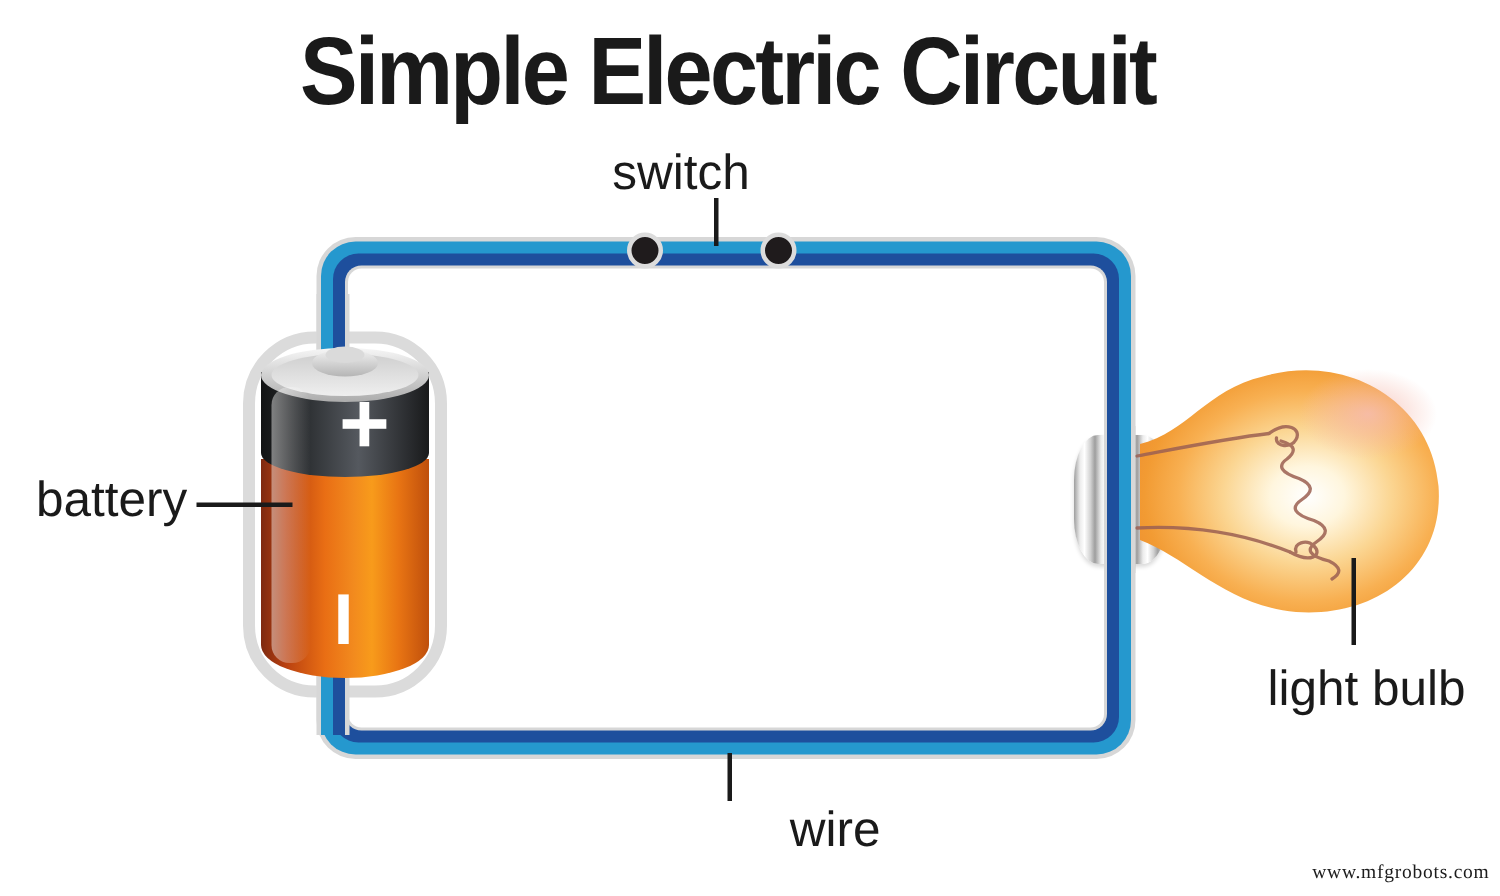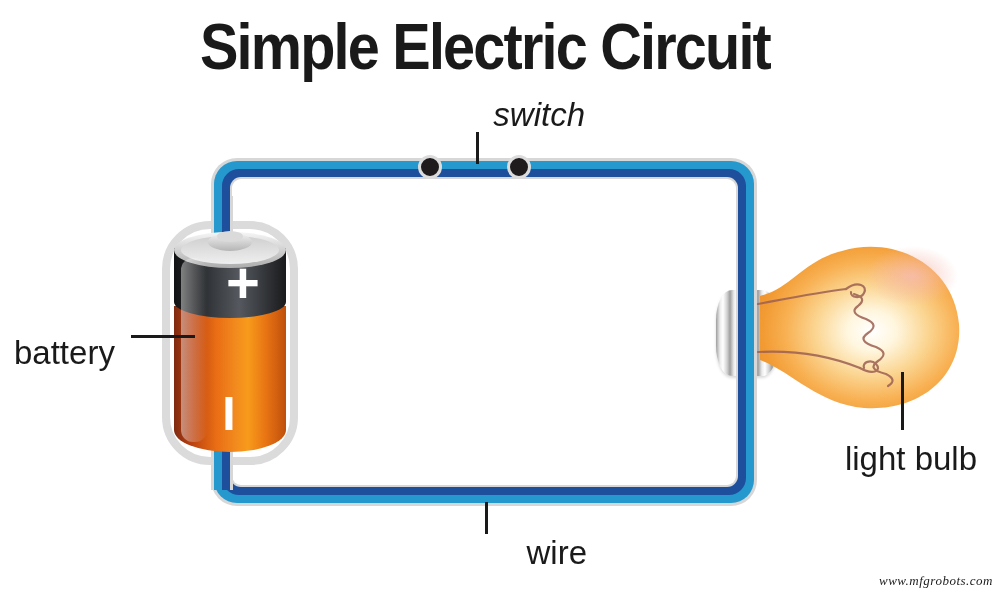--- a/index.html
+++ b/index.html
@@ -13,22 +13,22 @@
   .abs { position:absolute; }
 
   
   #title {
     left:-15px; top:10px; width:1000px; text-align:center;
     font-size:64px; font-weight:700; letter-spacing:-2px;
     transform:scaleX(.9); transform-origin:center;
     color:var(--label-text,#1a1a1a); white-space:nowrap;
   }
   .lbl { font-size:33px; color:var(--label-text,#1a1a1a); }
-  #lbl-switch   { left:385px; top:96px;  width:200px; text-align:right;font-style:italic; }
-  #lbl-battery  { left:14px;  top:314px;margin-top:20px; }
+  #lbl-switch   { left:354px; top:96px;  width:200px; text-align:center; }
+  #lbl-battery  { left:24px;  top:314px; }
   #lbl-bulb     { left:806px; top:440px; width:210px; text-align:center; }
   #lbl-wire     { left:387px; top:534px; width:200px; text-align:right; }
 
   .pointer-v { width:3px;  background:var(--label-text,#1a1a1a); }
   .pointer-h { height:3px; background:var(--label-text,#1a1a1a); }
   #ptr-switch { left:476px; top:132px; height:32px; }
   #ptr-battery{ left:131px; top:335px; width:64px; }
   #ptr-bulb   { left:901px; top:372px; height:58px; }
   #ptr-wire   { left:485px; top:502px; height:32px; }
 
@@ -123,21 +123,21 @@
     border-radius:16px / 30px;
     background:repeating-linear-gradient(90deg,
       #9E9E9E 0px,#ECECEC 4px,#FFFFFF 7px,#D2D2D2 11px,#9E9E9E 14px);
     box-shadow:0 2px 3px rgba(0,0,0,.15);
   }
   #bulb-glass { left:756px; top:240px; }
 
   
   #watermark {
     right:7px; top:573px; font-family:"Liberation Serif", serif;
-    font-size:13px; letter-spacing:.5px; color:#1c1c1c;font-style:italic;
+    font-size:13px; letter-spacing:.5px; color:#1c1c1c;
   }
 </style>
 </head>
 <body>
 
 <div id="canvas">
 
   <div class="abs" id="title">Simple Electric Circuit</div>
 
   <div class="abs" id="loop">

